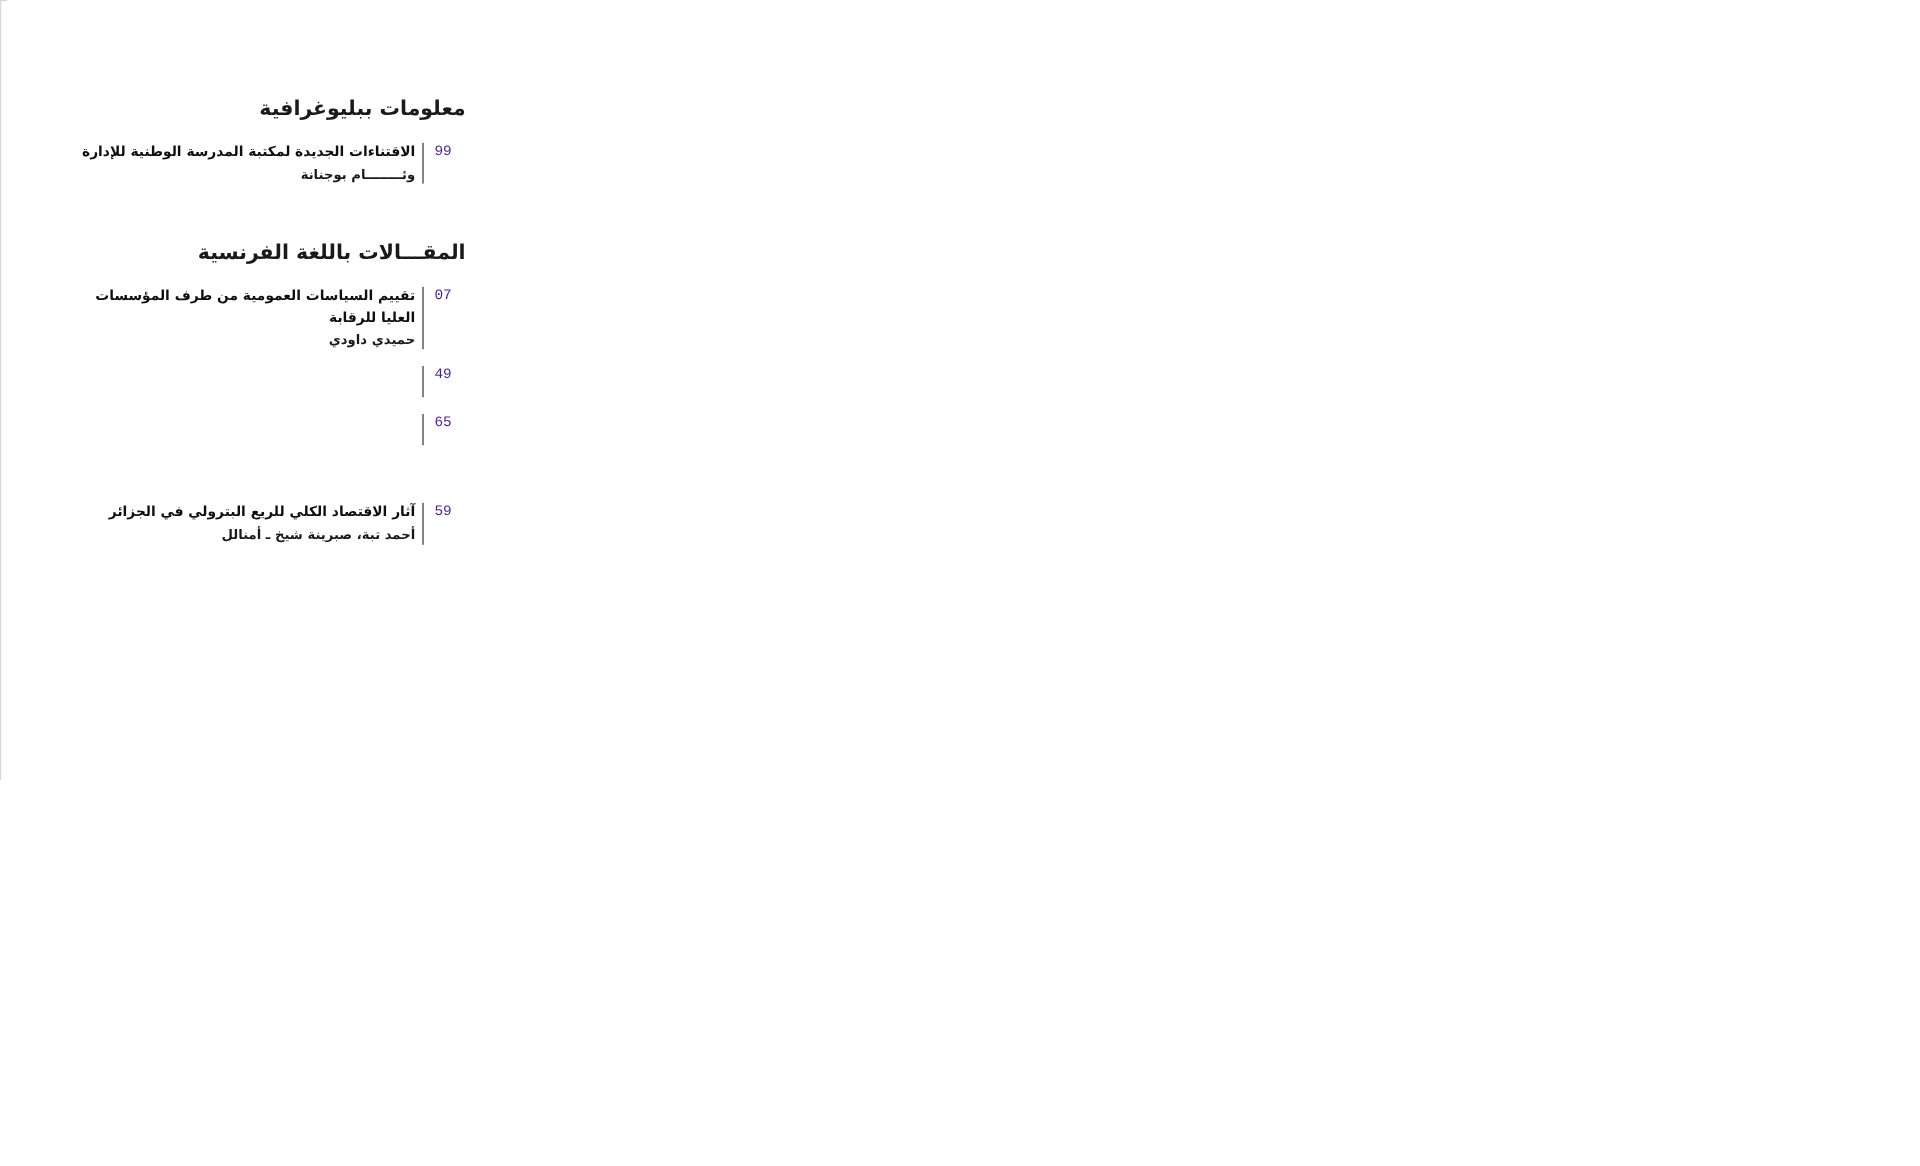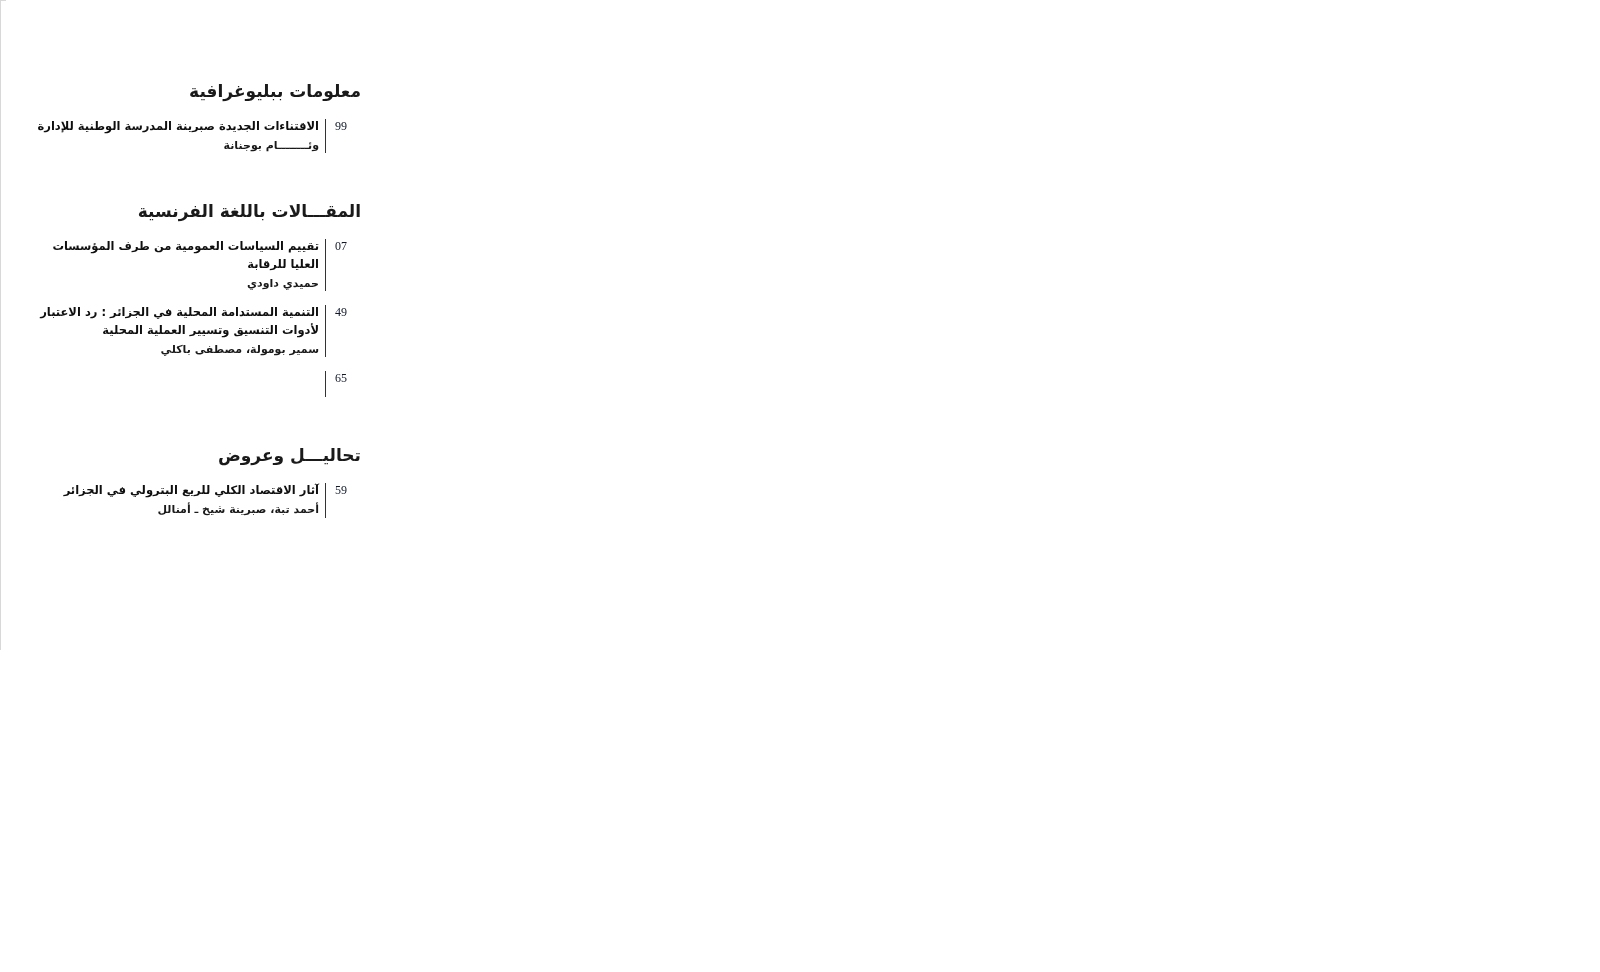--- a/index.html
+++ b/index.html
@@ -37,21 +37,21 @@
     position: absolute;
     left: 0;
     top: 0;
     width: 1600px;
     height: 972px;
   }
 
   
   .toc {
     position: absolute;
-    right: 1239px;   
+    right: 1212px;   
     top: 80px;
     width: 330px;
     direction: rtl;
     text-align: right;
   }
 
   .section {
     margin-bottom: 0;
   }
 
@@ -75,25 +75,25 @@
     flex-direction: row;
     align-items: flex-start;
     justify-content: flex-start;
     margin-bottom: 12px;
   }
 
   .entry-page {
     flex: 0 0 auto;
     width: 26px;
     font-size: 12px;
-    color: #0f172a;
+    color: #4c1d95;
     text-align: left;
     direction: ltr;
     padding-top: 1px;
-    font-family: Liberation Serif, serif;
+    font-family: Liberation Mono, monospace;
   }
 
   .entry-rule {
     flex: 0 0 auto;
     width: 1px;
     align-self: stretch;
     background: #333333;
     margin: 1px 9px 1px 6px;
     min-height: 26px;
   }
@@ -129,21 +129,21 @@
 
   <div class="toc">
 
     <div class="section">
       <div class="section-heading">معلومات ببليوغرافية</div>
 
       <div class="entry">
         <div class="entry-page">99</div>
         <div class="entry-rule"></div>
         <div class="entry-text">
-          <div class="entry-title">الاقتناءات الجديدة صبرينة المدرسة الوطنية للإدارة</div>
+          <div class="entry-title">الاقتناءات الجديدة لمكتبة المدرسة الوطنية للإدارة</div>
           <div class="entry-author">وئــــــــام بوجنانة</div>
         </div>
       </div>
     </div>
 
     <div class="section-gap"></div>
 
     <div class="section">
       <div class="section-heading">المقـــالات باللغة الفرنسية</div>
 
@@ -152,36 +152,31 @@
         <div class="entry-rule"></div>
         <div class="entry-text">
           <div class="entry-title">تقييم السياسات العمومية من طرف المؤسسات العليا للرقابة</div>
           <div class="entry-author">حميدي داودي</div>
         </div>
       </div>
 
       <div class="entry">
         <div class="entry-page">49</div>
         <div class="entry-rule"></div>
-        <div class="entry-text">
-          <div class="entry-title">التنمية المستدامة المحلية في الجزائر : رد الاعتبار لأدوات التنسيق وتسيير العملية المحلية</div>
-          <div class="entry-author">سمير بومولة، مصطفى باكلي</div>
-        </div>
       </div>
 
       <div class="entry">
         <div class="entry-page">65</div>
         <div class="entry-rule"></div>
       </div>
     </div>
 
     <div class="section-gap"></div>
 
     <div class="section">
-      <div class="section-heading">تحاليـــل وعروض</div>
 
       <div class="entry">
         <div class="entry-page">59</div>
         <div class="entry-rule"></div>
         <div class="entry-text">
           <div class="entry-title">آثار الاقتصاد الكلي للريع البترولي في الجزائر</div>
           <div class="entry-author">أحمد تبة، صبرينة شيخ ـ أمنالل</div>
         </div>
       </div>
     </div>

